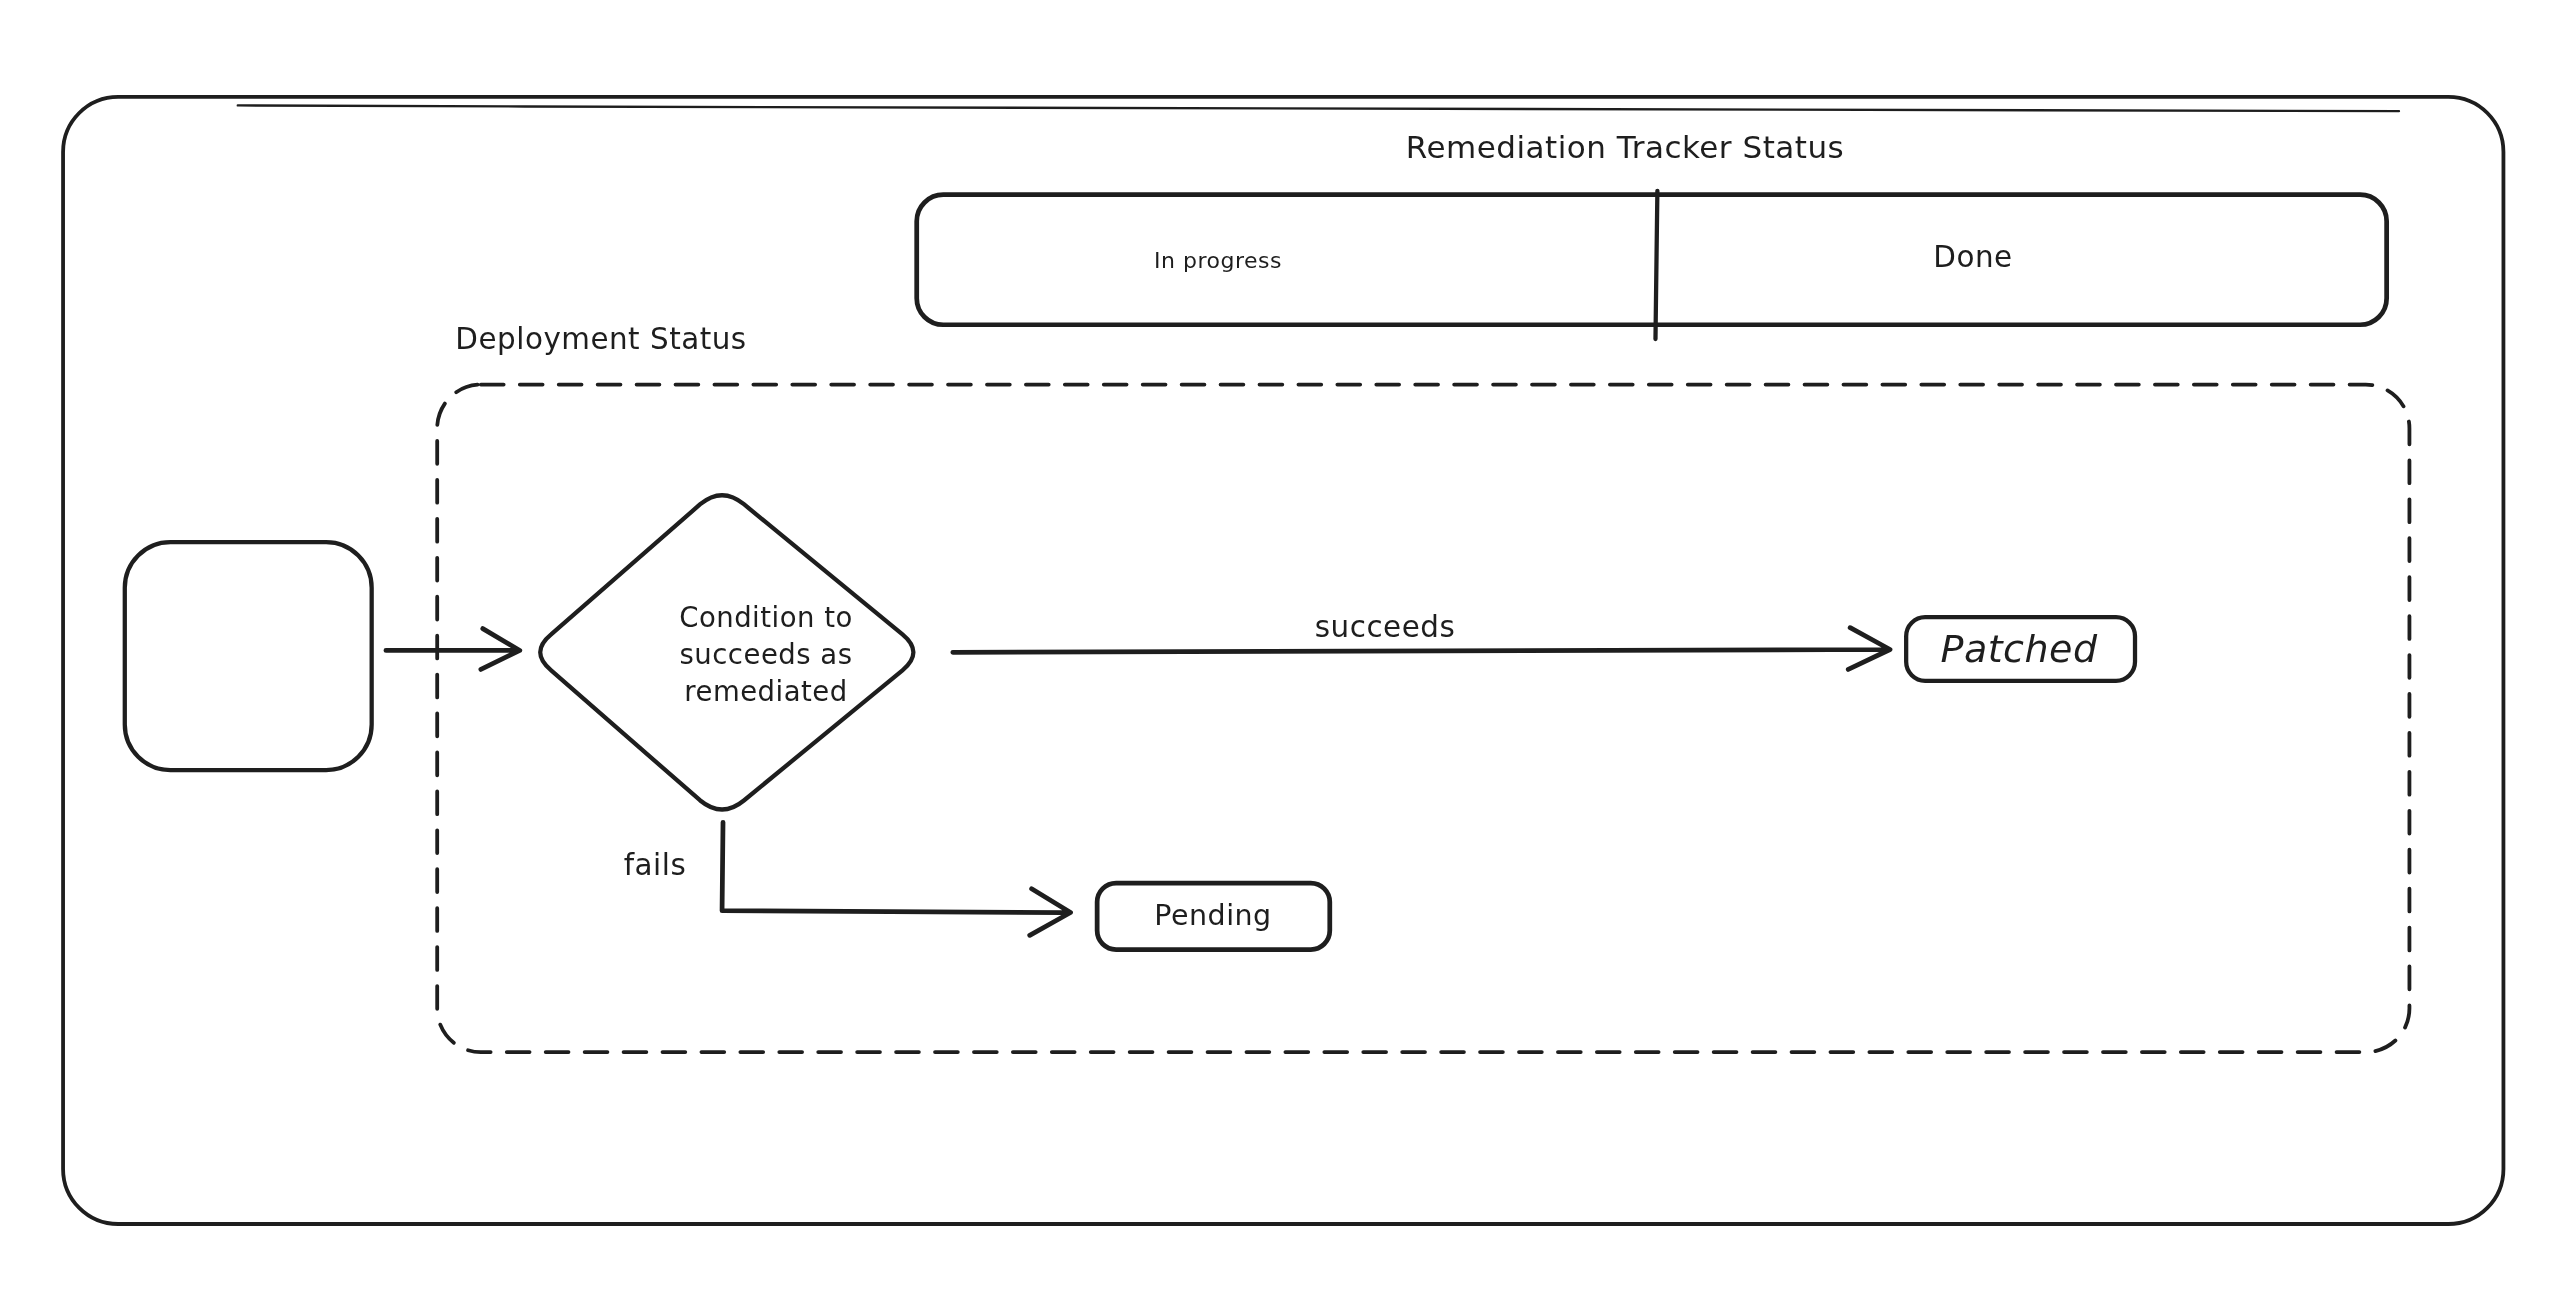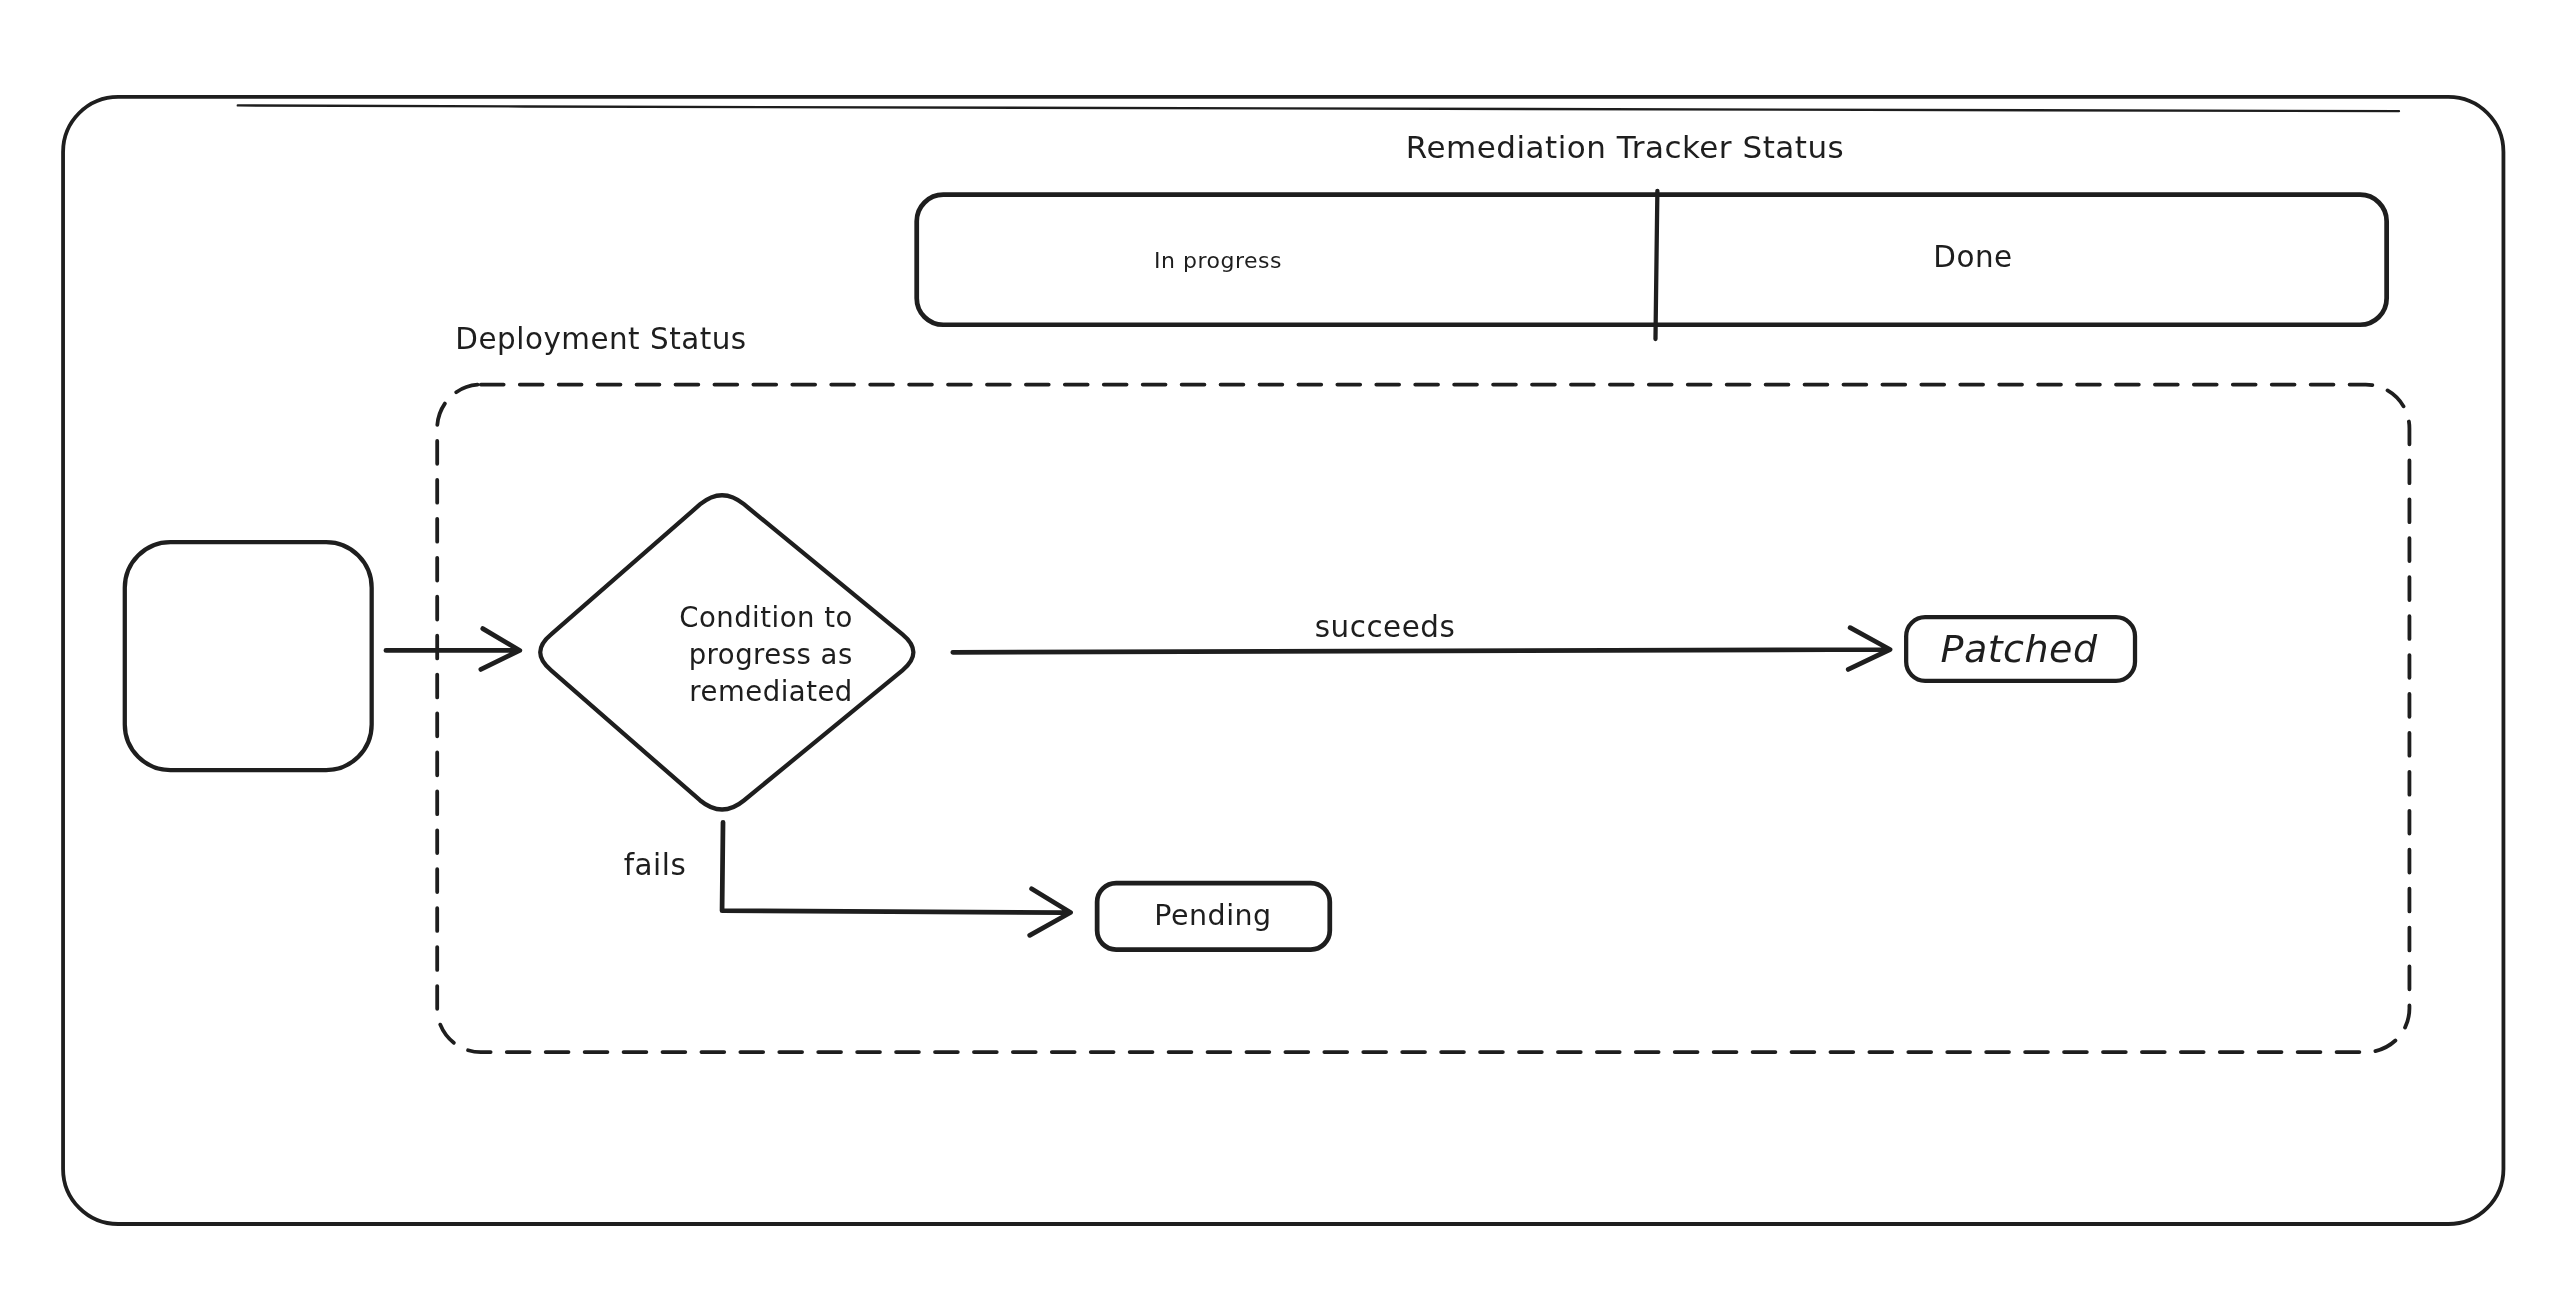--- a/index.html
+++ b/index.html
@@ -20,21 +20,21 @@
     stroke: var(--stroke, #1e1e1e);
     stroke-linecap: round;
     stroke-linejoin: round;
   }
   .dashed { stroke-dasharray: 24 17; }
   .lbl {
     position: absolute;
     transform: translate(-50%, -50%);
     color: var(--stroke, #1e1e1e);
     white-space: nowrap;
-    text-align: right;
+    text-align: center;
     letter-spacing: 0.5px;
   }
   .tline { display: block; }
 </style>
 </head>
 <body>
 
 <div class="stage">
 
   <svg class="shapes" width="2576" height="1299" viewBox="0 0 2712 1368">
@@ -67,21 +67,21 @@
 
   <div class="lbl" style="left:1218px; top:260px; font-size:22px;">In progress</div>
 
   <div class="lbl" style="left:1973px; top:257px; font-size:29.4px;">Done</div>
 
   <div class="lbl" style="left:601px; top:339px; font-size:29.4px;">Deployment Status</div>
 
 
   <div class="lbl" style="left:766px; top:654px; font-size:27.5px; line-height:37px;">
     <span class="tline">Condition to</span>
-    <span class="tline">progress as</span>
+    <span class="tline">succeeds as</span>
     <span class="tline">remediated</span>
   </div>
 
   <div class="lbl" style="left:1385px; top:627px; font-size:29.4px;">succeeds</div>
 
   <div class="lbl" style="left:655px; top:865px; font-size:29.4px;">fails</div>
 
   <div class="lbl" style="left:2019px; top:649px; font-size:38px;font-style:italic;">Patched</div>
 
   <div class="lbl" style="left:1213px; top:915px; font-size:28.5px;">Pending</div>

